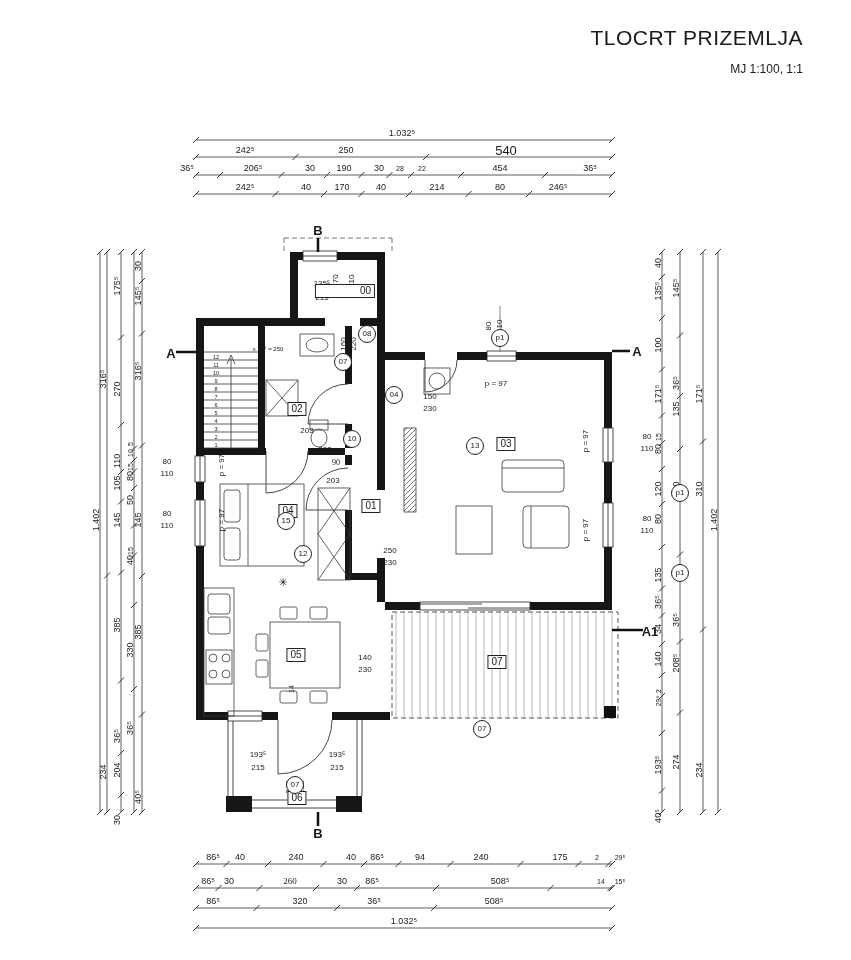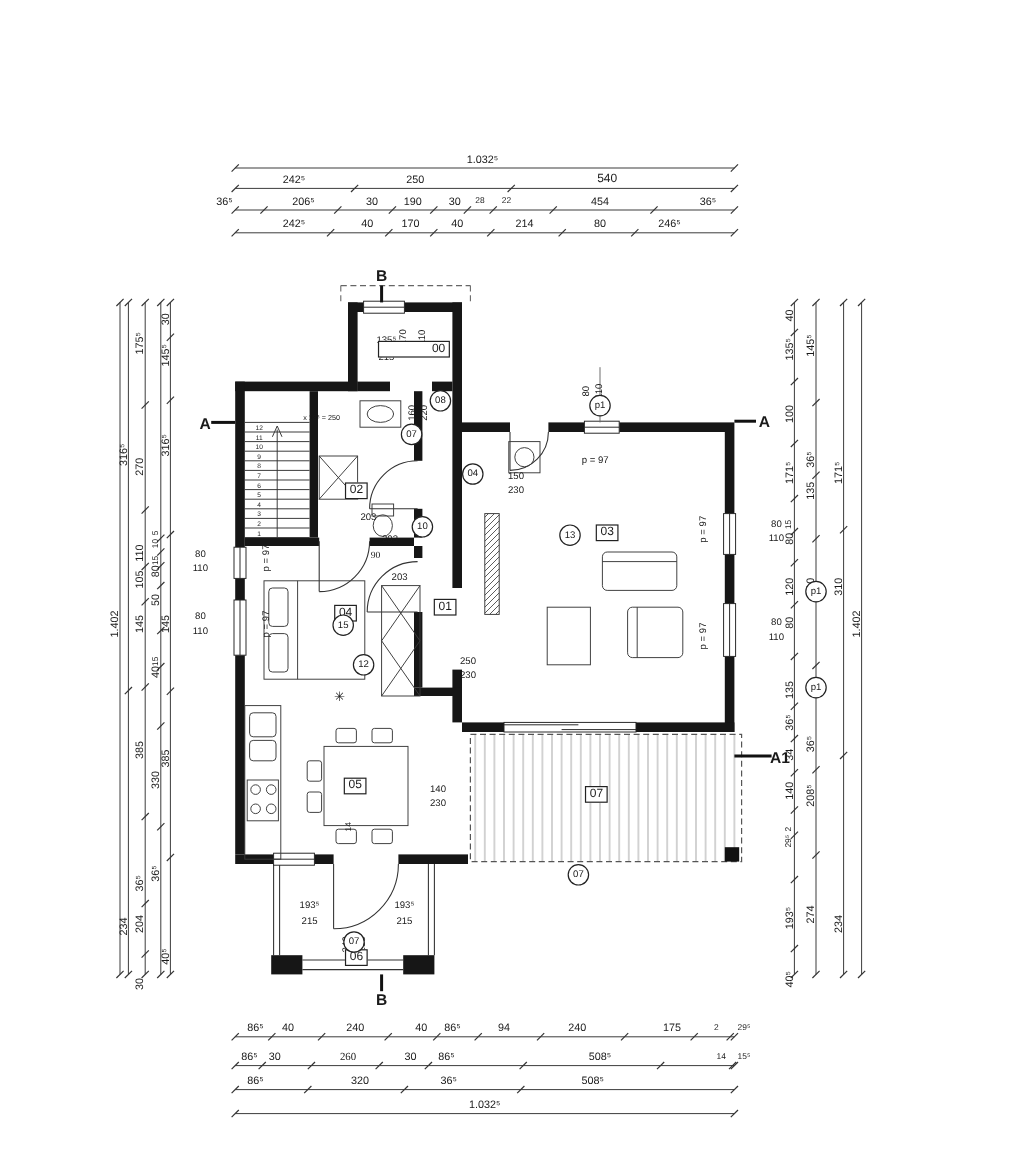--- a/index.html
+++ b/index.html
@@ -315,21 +315,21 @@
         <line x1="718" y1="252" x2="718" y2="812" stroke="#333" stroke-width="0.8"></line>
         <line x1="715" y1="255" x2="721" y2="249" stroke="#333" stroke-width="1"></line>
         <line x1="715" y1="815" x2="721" y2="809" stroke="#333" stroke-width="1"></line>
       </g>
   </svg>
 
   <div id="labels">
       <div class="dim" style="left: 402px; top: 133px; font-size: 9px; transform: translate(-50%, -50%);">1.032⁵</div>
       <div class="dim" style="left: 245px; top: 150px; font-size: 9px; transform: translate(-50%, -50%);">242⁵</div>
       <div class="dim" style="left: 346px; top: 150px; font-size: 9px; transform: translate(-50%, -50%);">250</div>
-      <div class="dim" style="left: 506px; top: 150px; font-size: 10px; transform: translate(-50%, -50%);">540</div>
+      <div class="dim" style="left: 506px; top: 150px; font-size: 13px; transform: translate(-50%, -50%);">540</div>
       <div class="dim" style="left: 187px; top: 168px; font-size: 9px; transform: translate(-50%, -50%);">36⁵</div>
       <div class="dim" style="left: 253px; top: 168px; font-size: 9px; transform: translate(-50%, -50%);">206⁵</div>
       <div class="dim" style="left: 310px; top: 168px; font-size: 9px; transform: translate(-50%, -50%);">30</div>
       <div class="dim" style="left: 344px; top: 168px; font-size: 9px; transform: translate(-50%, -50%);">190</div>
       <div class="dim" style="left: 379px; top: 168px; font-size: 9px; transform: translate(-50%, -50%);">30</div>
       <div class="dim" style="left: 400px; top: 168px; font-size: 7px; transform: translate(-50%, -50%);">28</div>
       <div class="dim" style="left: 422px; top: 168px; font-size: 7px; transform: translate(-50%, -50%);">22</div>
       <div class="dim" style="left: 500px; top: 168px; font-size: 9px; transform: translate(-50%, -50%);">454</div>
       <div class="dim" style="left: 590px; top: 168px; font-size: 9px; transform: translate(-50%, -50%);">36⁵</div>
       <div class="dim" style="left: 245px; top: 187px; font-size: 9px; transform: translate(-50%, -50%);">242⁵</div>
@@ -435,21 +435,21 @@
       <div class="dim" style="left: 322px; top: 298px; font-size: 8px; transform: translate(-50%, -50%);">215</div>
       <div class="dim" style="left: 336px; top: 281px; font-size: 8px; transform: translate(-50%, -50%) rotate(-90deg);">170</div>
       <div class="dim" style="left: 352px; top: 281px; font-size: 8px; transform: translate(-50%, -50%) rotate(-90deg);">110</div>
       <div class="dim" style="left: 344px; top: 344px; font-size: 8px; transform: translate(-50%, -50%) rotate(-90deg);">160</div>
       <div class="dim" style="left: 354px; top: 344px; font-size: 8px; transform: translate(-50%, -50%) rotate(-90deg);">220</div>
       <div class="dim" style="left: 345px; top: 363px; font-size: 8px; transform: translate(-50%, -50%);">240</div>
       <div class="dim" style="left: 430px; top: 397px; font-size: 8px; transform: translate(-50%, -50%);">150</div>
       <div class="dim" style="left: 430px; top: 409px; font-size: 8px; transform: translate(-50%, -50%);">230</div>
       <div class="dim" style="left: 307px; top: 431px; font-size: 8px; transform: translate(-50%, -50%);">203</div>
       <div class="dim" style="left: 325px; top: 450px; font-size: 8px; transform: translate(-50%, -50%);">203</div>
-      <div class="dim" style="left: 313px; top: 463px; font-size: 8px; transform: translate(-50%, -50%); font-family: Liberation Serif, serif;">90</div>
+      <div class="dim" style="left: 336px; top: 463px; font-size: 8px; transform: translate(-50%, -50%); font-family: Liberation Serif, serif;">90</div>
       <div class="dim" style="left: 333px; top: 481px; font-size: 8px; transform: translate(-50%, -50%);">203</div>
       <div class="dim" style="left: 390px; top: 551px; font-size: 8px; transform: translate(-50%, -50%);">250</div>
       <div class="dim" style="left: 390px; top: 563px; font-size: 8px; transform: translate(-50%, -50%);">230</div>
       <div class="dim" style="left: 365px; top: 658px; font-size: 8px; transform: translate(-50%, -50%);">140</div>
       <div class="dim" style="left: 365px; top: 670px; font-size: 8px; transform: translate(-50%, -50%);">230</div>
       <div class="dim" style="left: 258px; top: 755px; font-size: 8px; transform: translate(-50%, -50%);">193⁵</div>
       <div class="dim" style="left: 258px; top: 768px; font-size: 8px; transform: translate(-50%, -50%);">215</div>
       <div class="dim" style="left: 337px; top: 755px; font-size: 8px; transform: translate(-50%, -50%);">193⁵</div>
       <div class="dim" style="left: 337px; top: 768px; font-size: 8px; transform: translate(-50%, -50%);">215</div>
       <div class="dim" style="left: 289px; top: 787px; font-size: 8px; transform: translate(-50%, -50%) rotate(-90deg);">240</div>
@@ -489,14 +489,18 @@
       <div class="dim" style="left: 216px; top: 414px; font-size: 5.5px; transform: translate(-50%, -50%);">5</div>
       <div class="dim" style="left: 216px; top: 406px; font-size: 5.5px; transform: translate(-50%, -50%);">6</div>
       <div class="dim" style="left: 216px; top: 398px; font-size: 5.5px; transform: translate(-50%, -50%);">7</div>
       <div class="dim" style="left: 216px; top: 390px; font-size: 5.5px; transform: translate(-50%, -50%);">8</div>
       <div class="dim" style="left: 216px; top: 382px; font-size: 5.5px; transform: translate(-50%, -50%);">9</div>
       <div class="dim" style="left: 216px; top: 374px; font-size: 5.5px; transform: translate(-50%, -50%);">10</div>
       <div class="dim" style="left: 216px; top: 366px; font-size: 5.5px; transform: translate(-50%, -50%);">11</div>
       <div class="dim" style="left: 216px; top: 358px; font-size: 5.5px; transform: translate(-50%, -50%);">12</div>
     </div>
 
+  <div class="titleblock">
+    <div id="title">TLOCRT PRIZEMLJA</div>
+    <div id="subtitle">MJ 1:100, 1:1</div>
+  </div>
 
 </div>
 
 </body></html>

